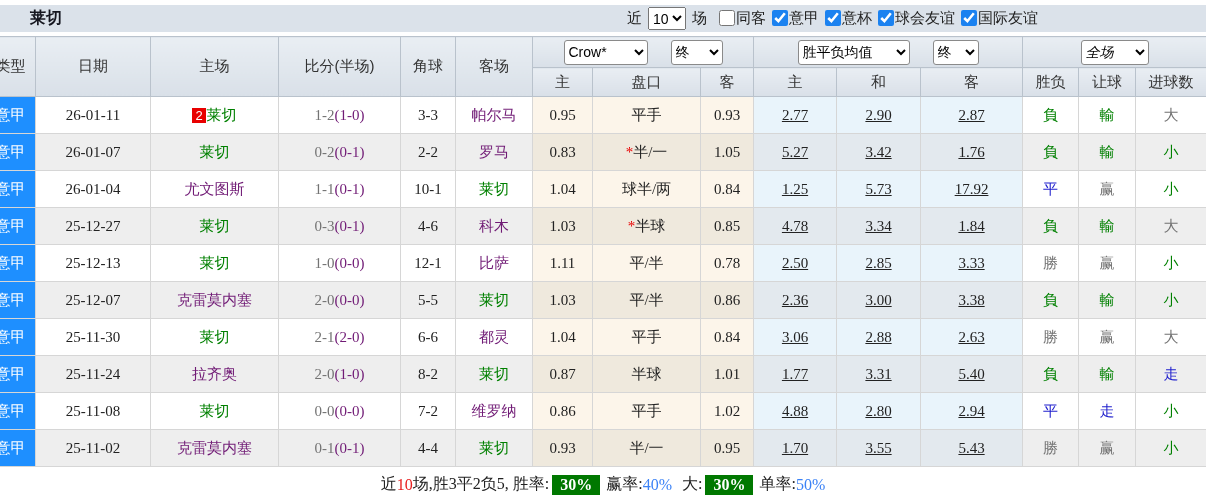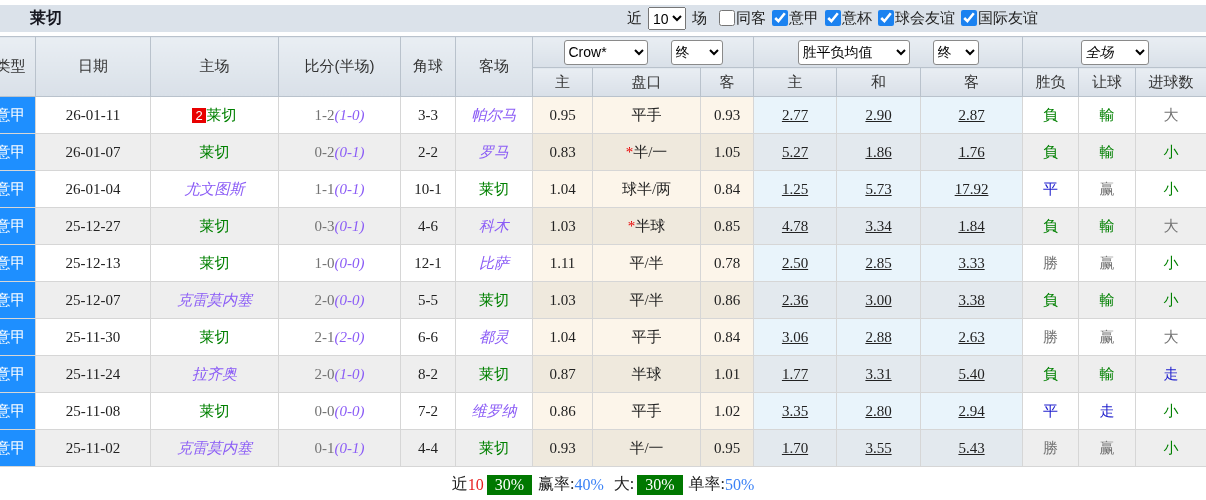--- a/index.html
+++ b/index.html
@@ -34,31 +34,31 @@
   tbody tr:nth-child(even) td { background:#eeeeee; }
   tbody tr:nth-child(odd) td { background:#ffffff; }
   td.league { background:#1e8fff !important; color:#fff; font-family:"Liberation Sans",sans-serif; }
   td.asian  { background-color:rgba(250,240,222,0.65) !important; }
   tbody tr:nth-child(even) td.asian { background-color:#efe9dd !important; }
   td.euro   { background-color:rgba(225,240,250,0.75) !important;text-decoration:underline; }
   tbody tr:nth-child(even) td.euro { background-color:#e3e9ee !important; }
   .c-red   { color:#737373; }
   .c-green { color:#008000; }
   .c-blue  { color:#1a1acc; }
-  .c-dark  { color:#8b5cf6;font-style:italic; }
+  .c-dark  { color:#701a75; }
   .teamname { cursor:pointer; }
   .rankbadge { display:inline-block; background:#e80000; color:#fff; font-size:13px; line-height:15px;
                padding:0 3px; margin-right:1px; font-family:"Liberation Sans",sans-serif; }
   .star { color:#e80000; }
   
   .summary { height:35px; display:flex; align-items:center; justify-content:center; font-size:16px;
              color:#222; font-family:"Liberation Serif", serif; }
   .summary .red { color:#e82020; }
   .summary .blue { color:#3b82f6; }
-  .badge-green { background:#007800; color:#fff; padding:1px 8px; margin:0 6px 0 3px; font-weight:normal; }
+  .badge-green { background:#007800; color:#fff; padding:1px 8px; margin:0 6px 0 3px; font-weight:bold; }
   .sp { margin-left:10px; }
 </style>
 </head>
 <body>
 
 <div class="topbar">
   <span class="topbar-title">莱切</span>
   <div class="topbar-right">
     <span>近</span>
     <select class="sel-count">
@@ -158,21 +158,21 @@
           <td class="league">意甲</td>
           <td>26-01-07</td>
           <td><span class="teamname c-green">莱切</span></td>
           <td><span class="c-red">0-2</span><span class="c-dark">(0-1)</span></td>
           <td>2-2</td>
           <td><span class="teamname c-dark">罗马</span></td>
           <td class="asian">0.83</td>
           <td class="asian"><span class="star">*</span>半/一</td>
           <td class="asian">1.05</td>
           <td class="euro">5.27</td>
-          <td class="euro">1.86</td>
+          <td class="euro">3.42</td>
           <td class="euro">1.76</td>
           <td class="c-green">負</td>
           <td class="c-green">輸</td>
           <td class="c-green">小</td>
         </tr>
         <tr>
           <td class="league">意甲</td>
           <td>26-01-04</td>
           <td><span class="teamname c-dark">尤文图斯</span></td>
           <td><span class="c-red">1-1</span><span class="c-dark">(0-1)</span></td>
@@ -276,21 +276,21 @@
         <tr>
           <td class="league">意甲</td>
           <td>25-11-08</td>
           <td><span class="teamname c-green">莱切</span></td>
           <td><span class="c-red">0-0</span><span class="c-dark">(0-0)</span></td>
           <td>7-2</td>
           <td><span class="teamname c-dark">维罗纳</span></td>
           <td class="asian">0.86</td>
           <td class="asian">平手</td>
           <td class="asian">1.02</td>
-          <td class="euro">3.35</td>
+          <td class="euro">4.88</td>
           <td class="euro">2.80</td>
           <td class="euro">2.94</td>
           <td class="c-blue">平</td>
           <td class="c-blue">走</td>
           <td class="c-green">小</td>
         </tr>
         <tr>
           <td class="league">意甲</td>
           <td>25-11-02</td>
           <td><span class="teamname c-dark">克雷莫内塞</span></td>
@@ -307,20 +307,21 @@
           <td class="c-red">赢</td>
           <td class="c-green">小</td>
         </tr>
       </tbody>
 </table>
 </div>
 
 <div class="summary">
   <span>近</span>
     <span class="red">10</span>
+    <span>场,胜3平2负5, 胜率:</span>
   <span class="badge-green">30%</span>
   <span>赢率:</span>
     <span class="blue">40%</span>
   <span class="sp">大:</span>
   <span class="badge-green">30%</span>
   <span>单率:</span>
     <span class="blue">50%</span>
 </div>
 
 </body></html>

